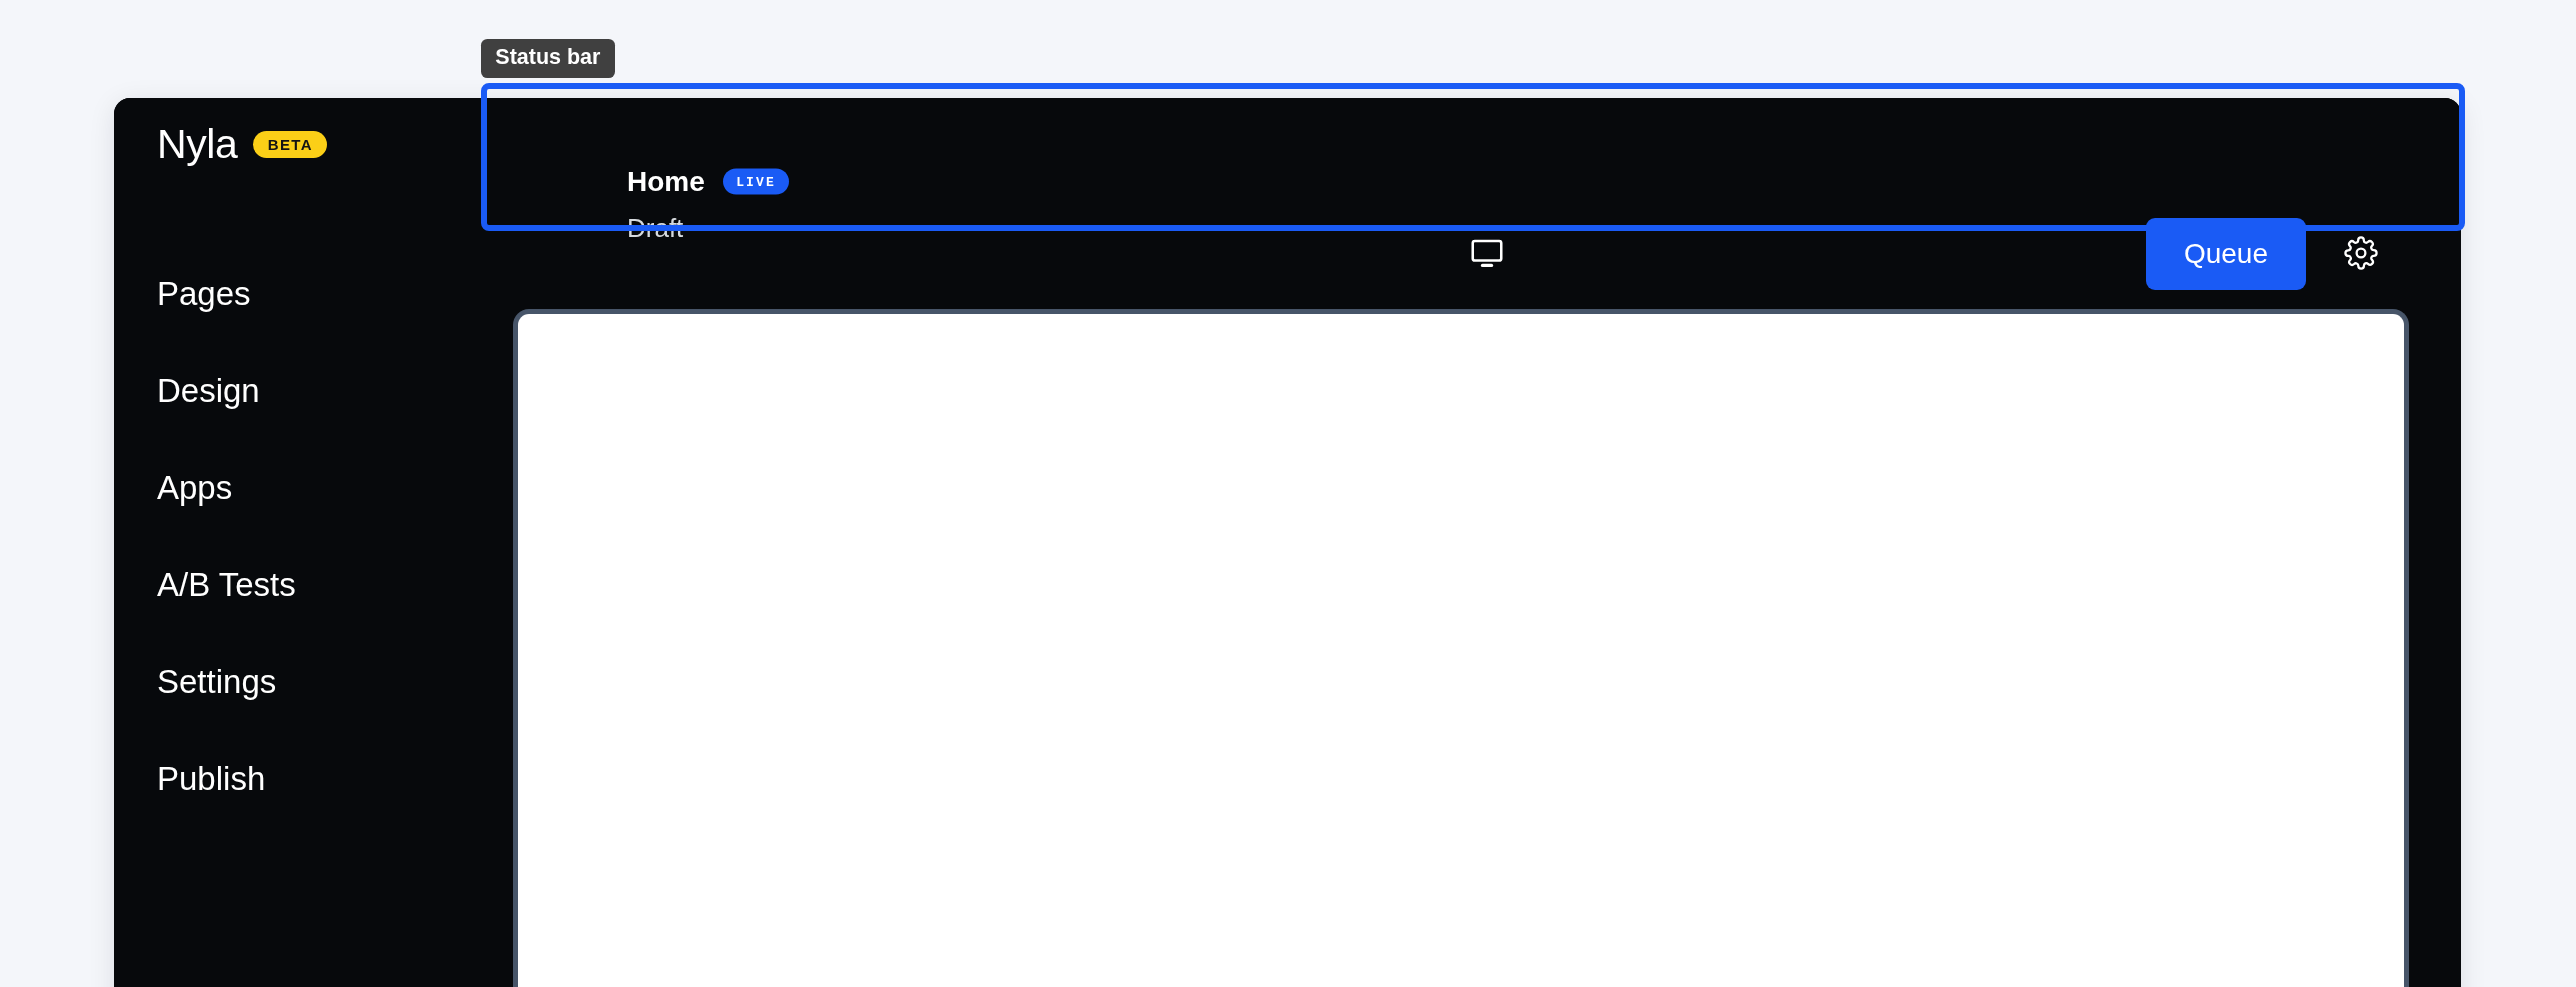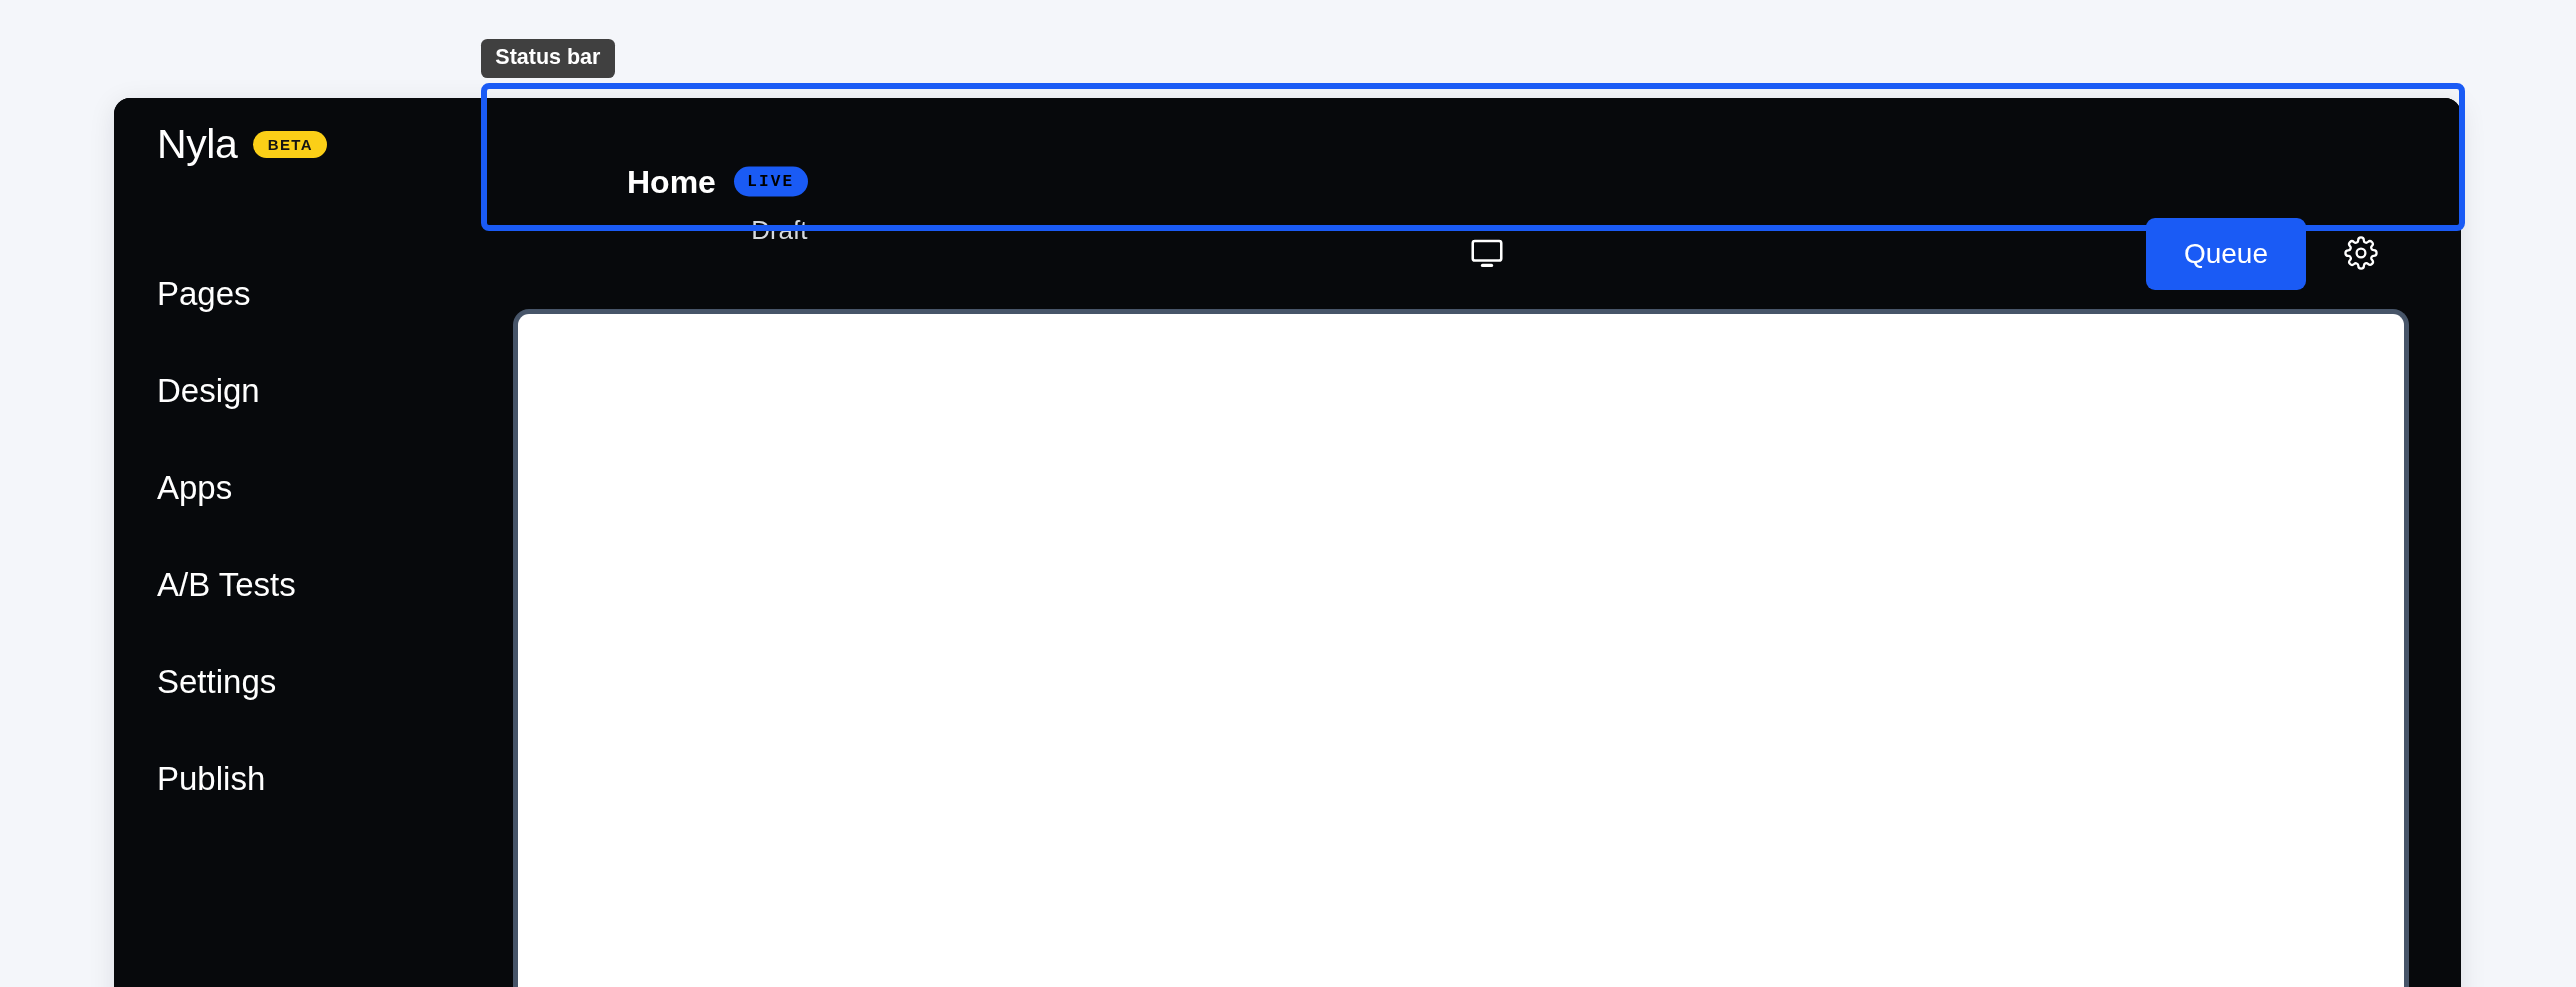--- a/index.html
+++ b/index.html
@@ -116,44 +116,43 @@
   }
 
   .title-row {
     display: flex;
     align-items: center;
     gap: 18px;
   }
 
   .page-title {
     color: #ffffff;
-    font-size: 32px;
+    font-size: 28px;
     font-weight: 700;
     line-height: 1;
   }
 
   .live-badge {
     background: #1a5bf5;
-    color: #000000;
+    color: #ffffff;
     font-family: "Liberation Mono", "DejaVu Sans Mono", monospace;
-    font-size: 16px;
+    font-size: 13px;
     font-weight: 700;
     letter-spacing: 2.1px;
     padding: 7.2px 13.4px 6.3px;
     border-radius: 894px;
     line-height: 1;
   }
 
   .page-subtitle {
     color: #d6dade;
     font-size: 26px;
     font-weight: 400;
     margin-top: 19px;
     line-height: 1;
-    text-align: right;
   }
 
   .device-toggle {
     position: absolute;
     left: 50%;
     top: 156px;
     transform: translate(-50%, -50%);
     width: 68px;
     height: 68px;
     display: flex;

